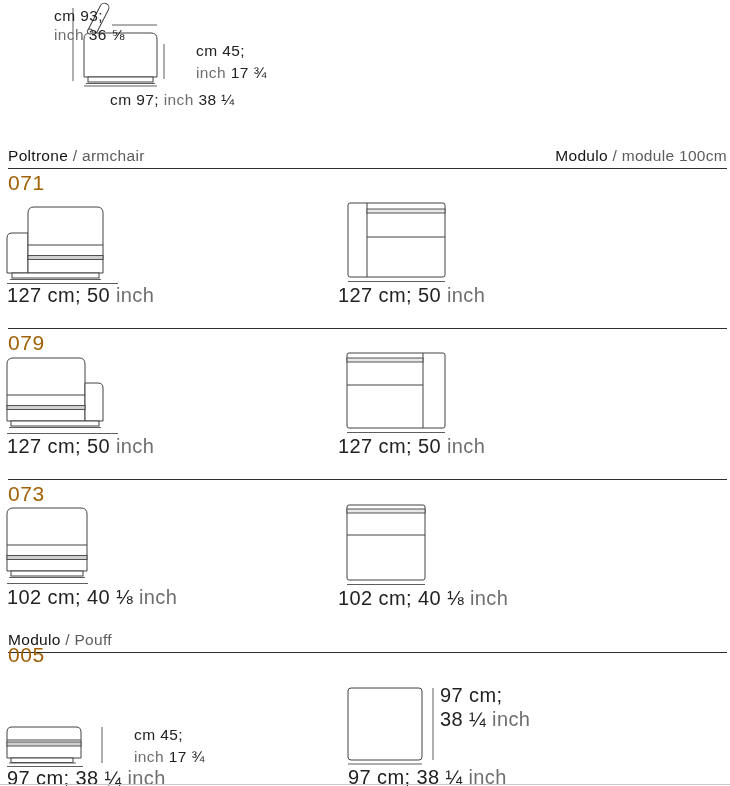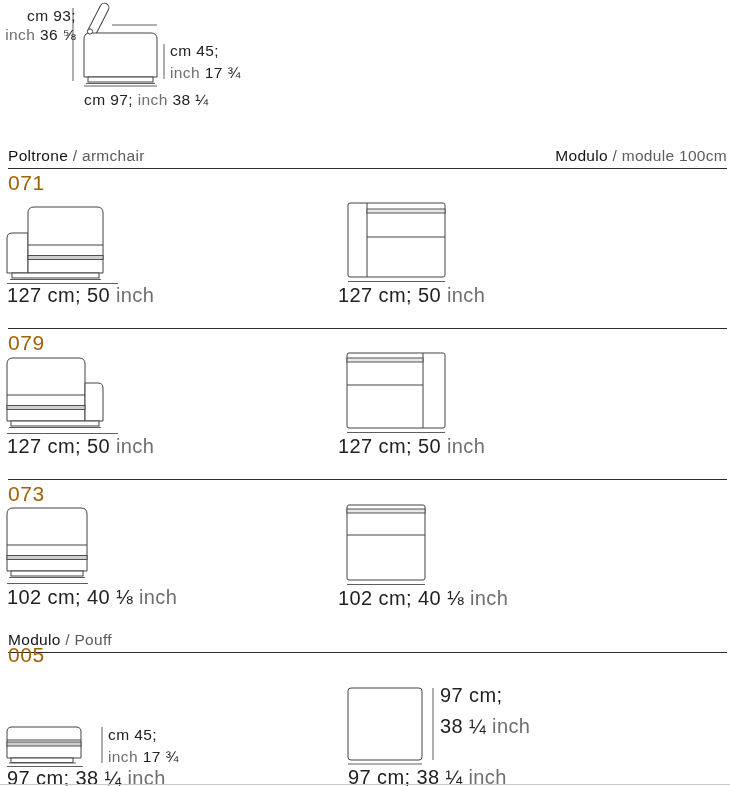--- a/index.html
+++ b/index.html
@@ -7,21 +7,21 @@
     position:relative; width:730px; height:786px; background:#ffffff;
     font-family:"Liberation Sans","DejaVu Sans",sans-serif; color:#1e1e1e;
     overflow:hidden;
   }
   .abs { position:absolute; }
   .dim-text {
     font-size:20px; line-height:19px; letter-spacing:.4px;
     color:#222222; white-space:nowrap;
   }
   .dim-text .lt { color:#6f6f6f; }
-  .small-dim { font-size:15.5px; line-height:19px; }
+  .small-dim { font-size:15.5px; line-height:19px;margin-left:26px; }
   .code { font-size:21px; line-height:22px; letter-spacing:.6px; color:#a16207; }
   .sec-head {
     display:flex; justify-content:space-between; align-items:flex-end;
     border-bottom:1px solid #2e2e2e; padding-bottom:3px;
     font-size:15.5px; letter-spacing:.3px; white-space:nowrap;gap:32px;
   }
   .sec-head .primary { color:#141414; }
   .sec-head .secondary { color:#5c5c5c; }
   .rule { border-top:1px solid #2e2e2e; height:0; }
   .page-edge { border-top:1px solid #c8c8c8; height:0; }
@@ -161,19 +161,19 @@
   </div>
   <div class="abs dim-text" style="left:7px;top:769px">97 cm; 38 ¼ <span class="lt">inch</span></div>
 
   <svg class="abs" style="left:338px;top:678px" width="120" height="92" viewBox="0 0 120 92">
     <rect class="fillw" x="10" y="10" width="74" height="72" rx="3"></rect>
     <line class="dl" x1="10" y1="86" x2="84" y2="86"></line>
     <line class="dl" x1="95" y1="10" x2="95" y2="82"></line>
   </svg>
   <div class="abs" style="left:440px;top:686px">
     <div class="dim-text">97 cm;</div>
-    <div class="dim-text" style="margin-top:12px">38 ¼ <span class="lt">inch</span></div>
+    <div class="dim-text" style="margin-top:5px">38 ¼ <span class="lt">inch</span></div>
   </div>
   <div class="abs dim-text" style="left:348px;top:768px">97 cm; 38 ¼ <span class="lt">inch</span></div>
 
   <div class="abs page-edge" style="left:0;right:0;top:784px"></div>
 
 </div>
 
 </body></html>

